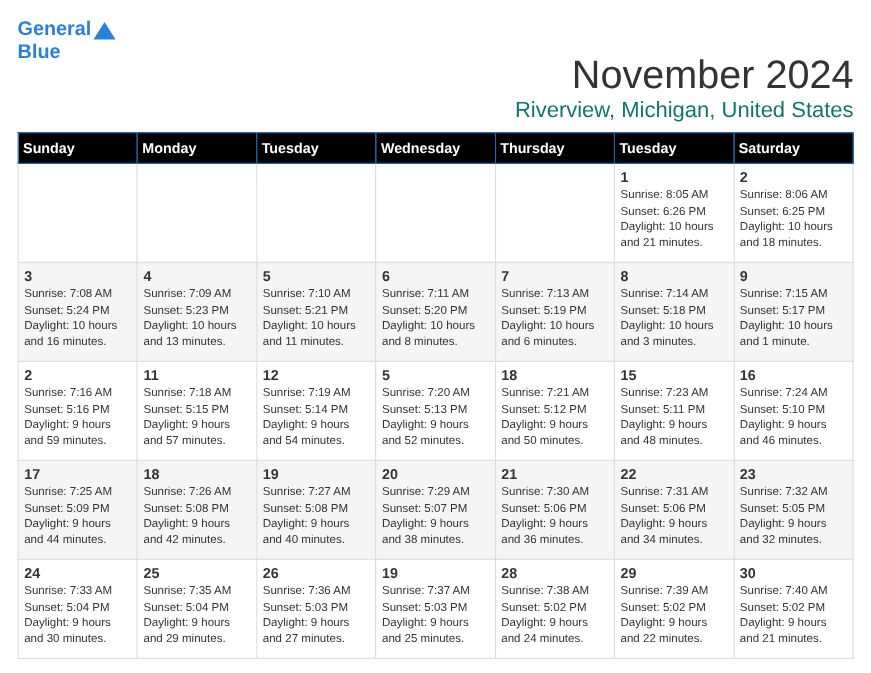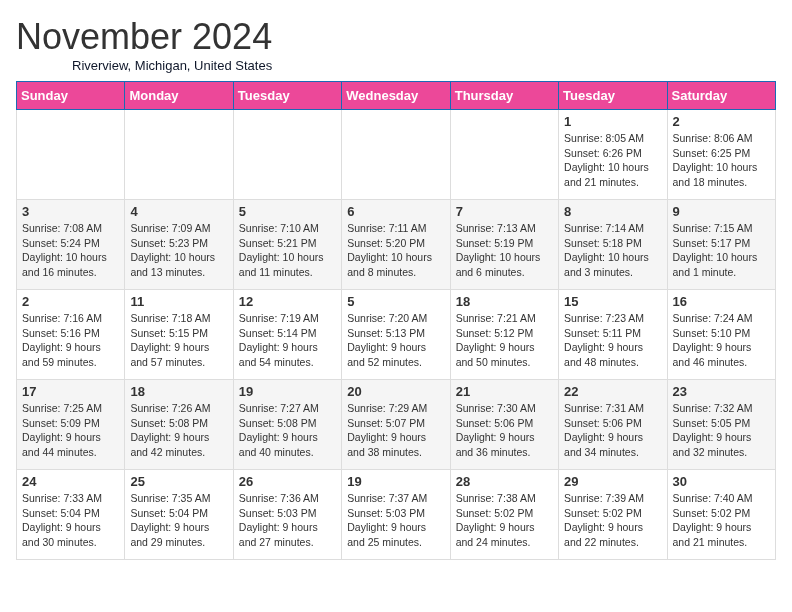--- a/index.html
+++ b/index.html
@@ -24,37 +24,38 @@
       font-size: 18px;
       font-weight: bold;
       color: #333;
       line-height: 1.1;
     }
     .logo-text span {
       color: #2980d9;
     }
     .title-area {
       text-align: right;
+      margin-top: 31px;
     }
     .month-title {
       font-size: 36px;
       font-weight: normal;
       color: #333;
     }
     .location {
-      font-size: 13px;
-      color: #0f172a;
+      font-size: 20px;
+      color: #0f766e;
     }
     .calendar {
       width: 100%;
       border-collapse: collapse;
       border: 1px solid #ccc;
     }
     .calendar th {
-      background: #ec4899;
+      background: #000000;
       color: #fff;
       font-size: 13px;
       font-weight: bold;
       padding: 6px 4px;
       text-align: left;
       border: 1px solid #1a6ab5;
     }
     .calendar td {
       vertical-align: top;
       padding: 4px 5px;
@@ -81,20 +82,31 @@
     .day-info {
       font-size: 10.5px;
       line-height: 1.4;
       color: #333;
     }
   </style>
 </head>
 <body>
 
 <div class="header">
+  <div class="logo">
+    <div style="display:flex;flex-direction:column;align-items:flex-start;">
+      <div style="display:flex;align-items:center;">
+        <span class="logo-text"><span>General</span></span>
+        <svg width="22" height="22" viewBox="0 0 22 22">
+          <polygon points="2,20 12,4 22,20" fill="#2980d9"></polygon>
+        </svg>
+      </div>
+      <span class="logo-text" style="color:#2980d9;font-size:18px;">Blue</span>
+    </div>
+  </div>
   <div class="title-area">
     <div class="month-title">November 2024</div>
     <div class="location">Riverview, Michigan, United States</div>
   </div>
 </div>
 
 <table class="calendar">
   <thead>
     <tr>
     <th>Sunday</th>

